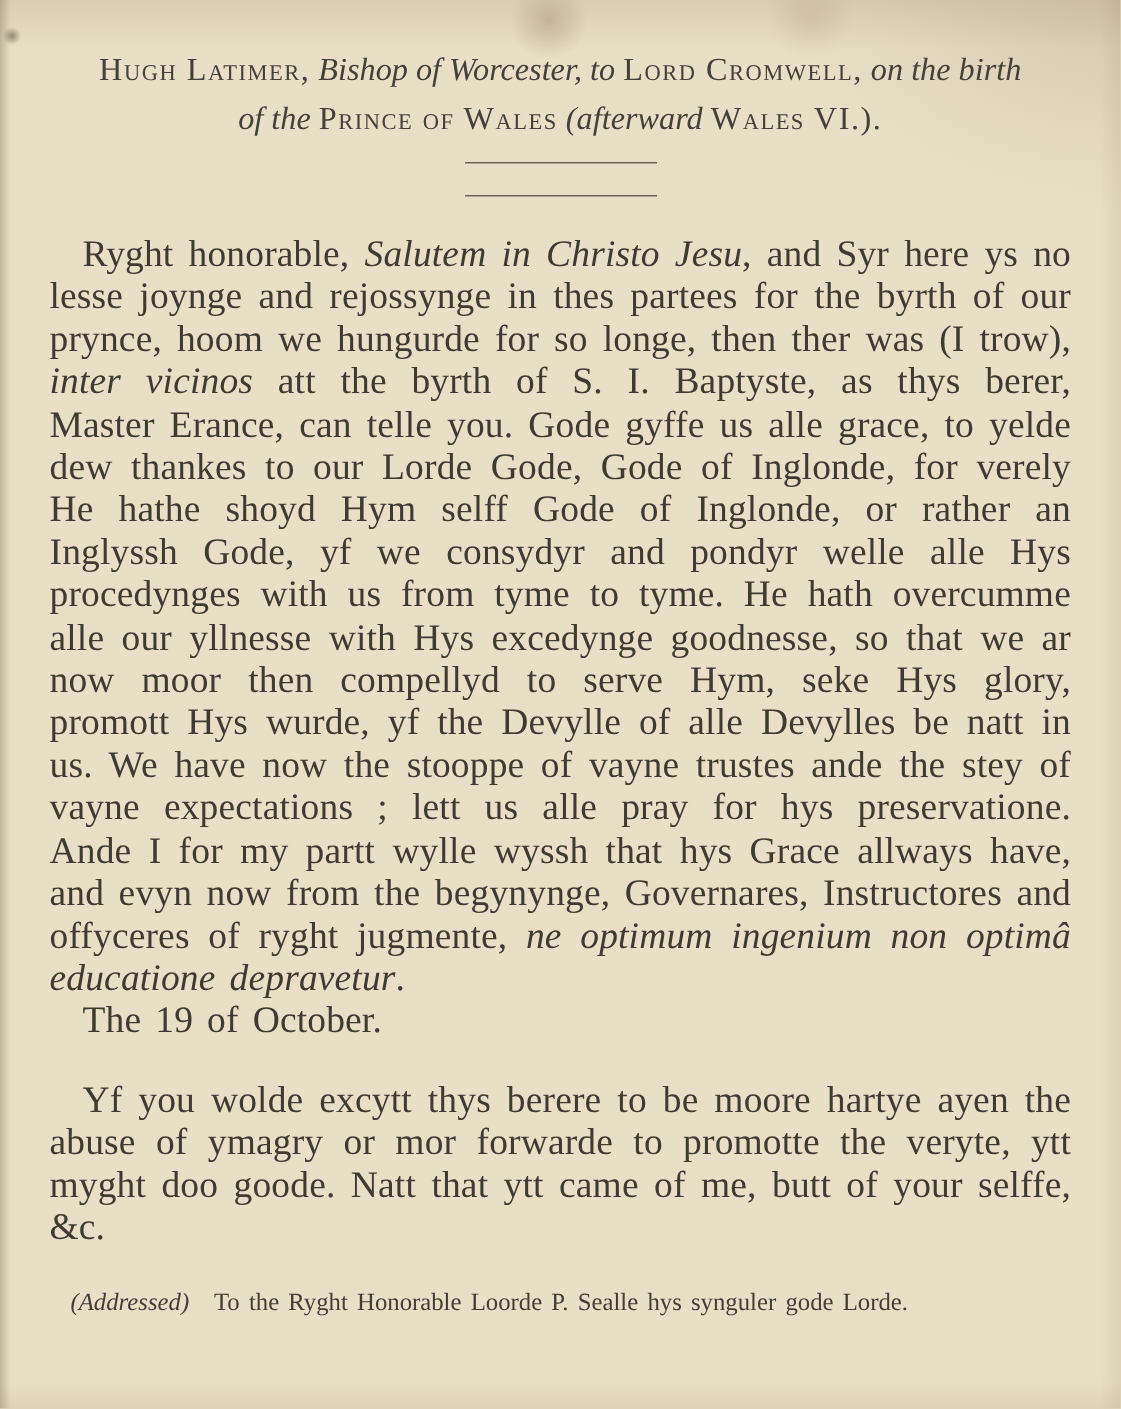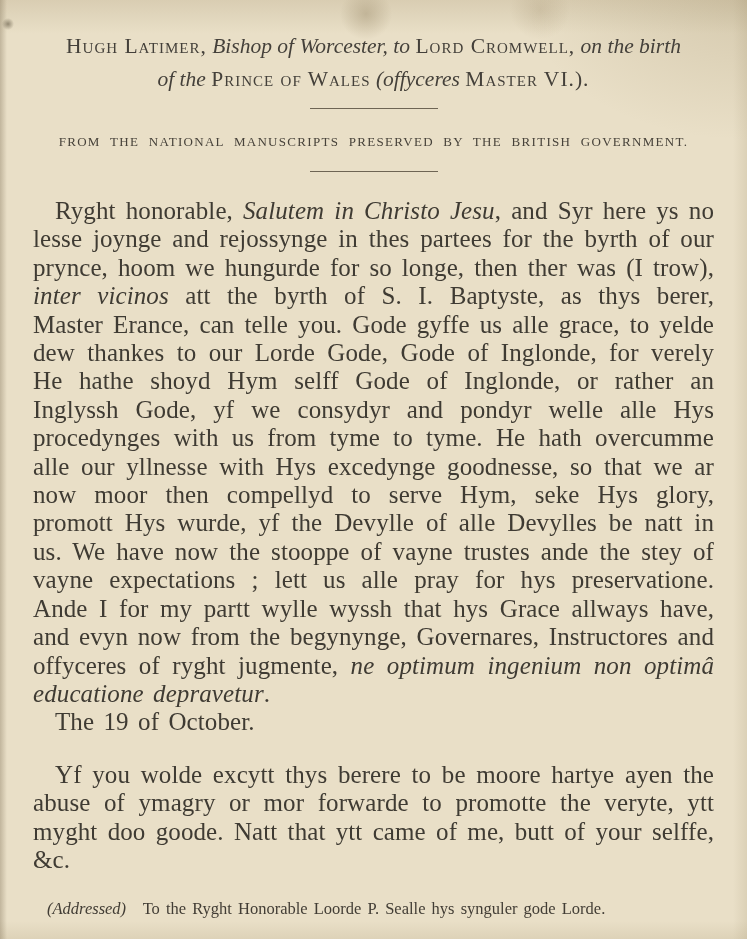--- a/index.html
+++ b/index.html
@@ -81,26 +81,25 @@
     color: #423d35;
   }
 </style>
 </head>
 <body>
 
 <div class="page">
 
   <h1 class="heading">
     <span class="heading-line"><span class="seg-sc">Hugh Latimer,</span><span class="seg-n"> </span><span class="seg-it">Bishop of Worcester,</span><span class="seg-n"> </span><span class="seg-it">to</span><span class="seg-n"> </span><span class="seg-sc">Lord Cromwell,</span><span class="seg-n"> </span><span class="seg-it">on the birth</span></span>
-    <span class="heading-line"><span class="seg-it">of the</span><span class="seg-n"> </span><span class="seg-sc">Prince of Wales</span><span class="seg-n"> </span><span class="seg-it">(offyceres</span><span class="seg-n"> </span><span class="seg-sc">Master VI.).</span></span>
+    <span class="heading-line"><span class="seg-it">of the</span><span class="seg-n"> </span><span class="seg-sc">Prince of Wales</span><span class="seg-n"> </span><span class="seg-it">(afterward</span><span class="seg-n"> </span><span class="seg-sc">Wales VI.).</span></span>
   </h1>
 
   <div class="rule rule-top"></div>
 
-  <div class="caption">FROM THE NATIONAL MANUSCRIPTS PRESERVED BY THE BRITISH GOVERNMENT.</div>
 
   <div class="rule rule-bottom"></div>
 
   <main class="letter">
     <p class="body-par justify"><span class="seg-n">Ryght honorable, </span><span class="seg-it">Salutem in Christo Jesu</span><span class="seg-n">, and Syr here ys no lesse joynge and rejossynge in thes partees for the byrth of our prynce, hoom we hungurde for so longe, then ther was (I trow), </span><span class="seg-it">inter vicinos</span><span class="seg-n"> att the byrth of S. I. Baptyste, as thys berer, Master Erance, can telle you. Gode gyffe us alle grace, to yelde dew thankes to our Lorde Gode, Gode of Inglonde, for verely He hathe shoyd Hym selff Gode of Inglonde, or rather an Inglyssh Gode, yf we consydyr and pondyr welle alle Hys procedynges with us from tyme to tyme. He hath overcumme alle our yllnesse with Hys excedynge goodnesse, so that we ar now moor then compellyd to serve Hym, seke Hys glory, promott Hys wurde, yf the Devylle of alle Devylles be natt in us. We have now the stooppe of vayne trustes ande the stey of vayne expectations&nbsp;; lett us alle pray for hys preservatione. Ande I for my partt wylle wyssh that hys Grace allways have, and evyn now from the begynynge, Governares, Instructores and offyceres of ryght jugmente, </span><span class="seg-it">ne optimum ingenium non optimâ educatione depravetur</span><span class="seg-n">.</span></p>
     <p class="body-par dateline">The 19 of October.</p>
     <p class="body-par justify postscript">Yf you wolde excytt thys berere to be moore hartye ayen the abuse of ymagry or mor forwarde to promotte the veryte, ytt myght doo goode. Natt that ytt came of me, butt of your selffe, &amp;c.</p>
     <p class="addressed"><span class="seg-it">(Addressed)</span><span class="seg-n">  To the Ryght Honorable Loorde P. Sealle hys synguler gode Lorde.</span></p>
   </main>
 

